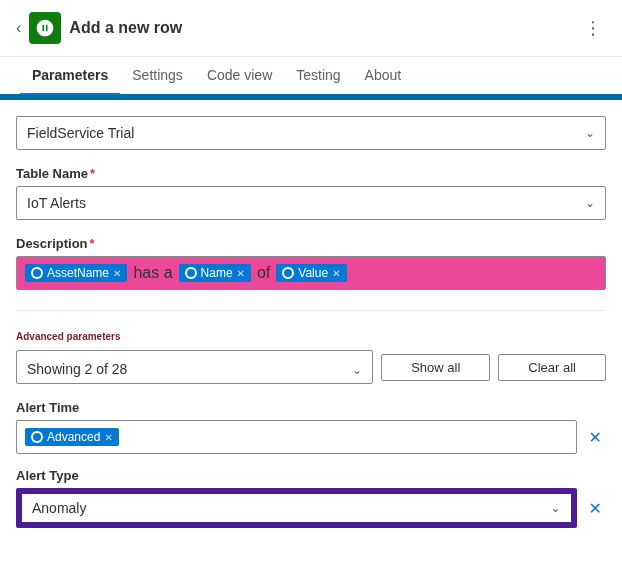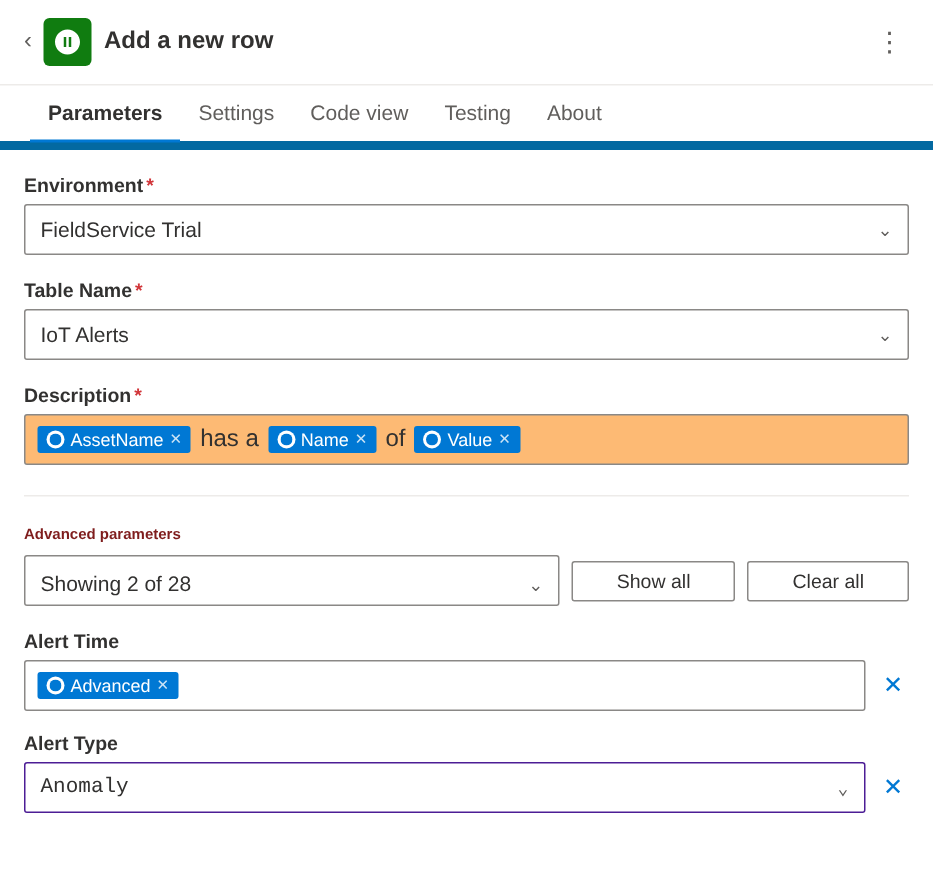--- a/index.html
+++ b/index.html
@@ -113,21 +113,21 @@
 
     .token-field {
       display: flex;
       align-items: center;
       flex-wrap: wrap;
       gap: 4px;
       border: 1px solid #8a8886;
       border-radius: 2px;
       padding: 5px 8px;
       min-height: 34px;
-      background: #fdba74;
+      background: #ec4899;
     }
     .token {
       display: inline-flex;
       align-items: center;
       background: #0078d4;
       color: white;
       border-radius: 2px;
       padding: 2px 6px;
       font-size: 12px;
       gap: 4px;
@@ -233,28 +233,27 @@
     }
     .param-select-row {
       display: flex;
       align-items: center;
       gap: 8px;
     }
     .param-select {
       display: flex;
       align-items: center;
       justify-content: space-between;
-      border: 1px solid #4c1d95;
+      border: 6px solid #4c1d95;
       border-radius: 2px;
       padding: 6px 10px;
       cursor: pointer;
       background: #fff;
       flex: 1;
       min-height: 34px;
-      font-family: Liberation Mono, monospace;
     }
   </style>
 </head>
 <body>
 
 <div class="header">
   <div class="header-left">
     <span class="chevron-icon">‹</span>
     <div class="app-icon">
       <svg viewBox="0 0 24 24">
@@ -270,23 +269,20 @@
   <div class="tab active">Parameters</div>
   <div class="tab">Settings</div>
   <div class="tab">Code view</div>
   <div class="tab">Testing</div>
   <div class="tab">About</div>
 </div>
 
 <div class="content">
 
   <div class="field-group">
-    <div class="field-label">
-      <span>Environment</span><span class="required">*</span>
-    </div>
     <div class="select-field">
       <span>FieldService Trial</span>
       <span class="select-chevron">⌄</span>
     </div>
   </div>
 
   <div class="field-group">
     <div class="field-label">
       <span>Table Name</span><span class="required">*</span>
     </div>

